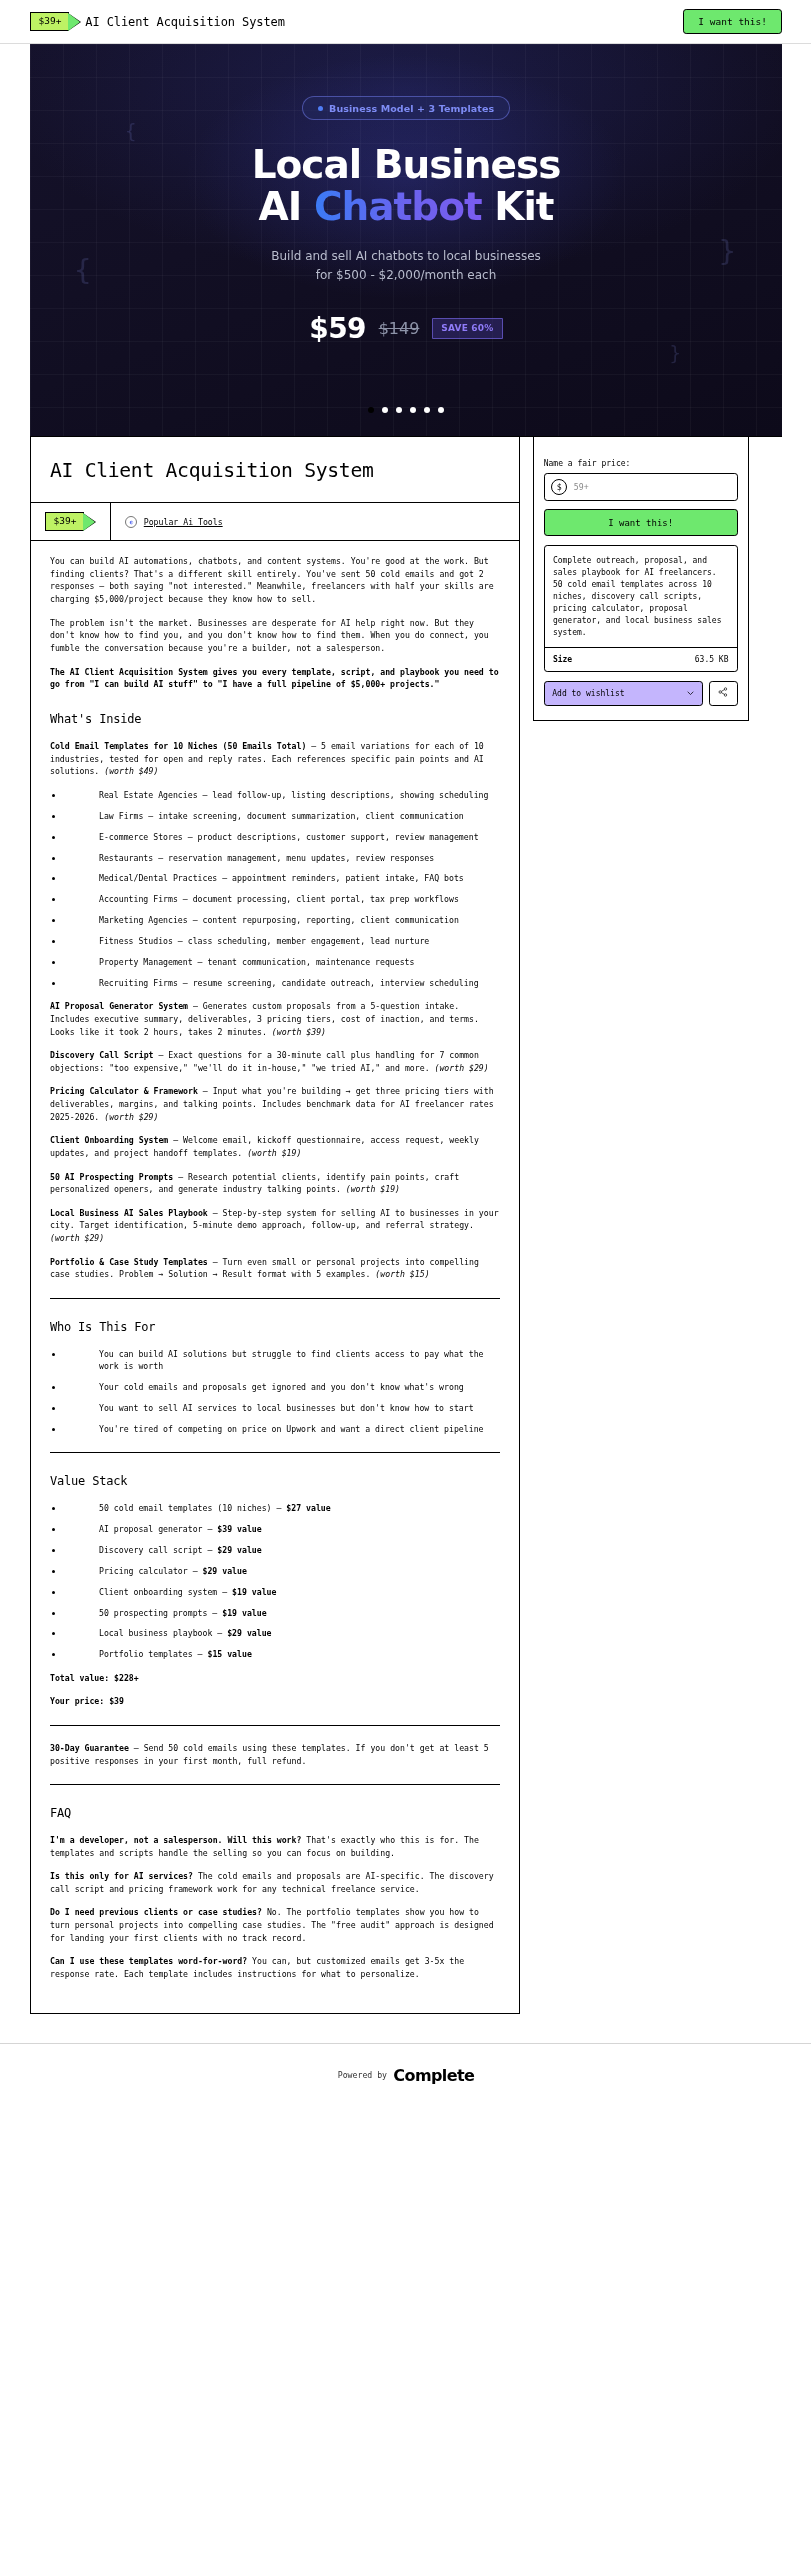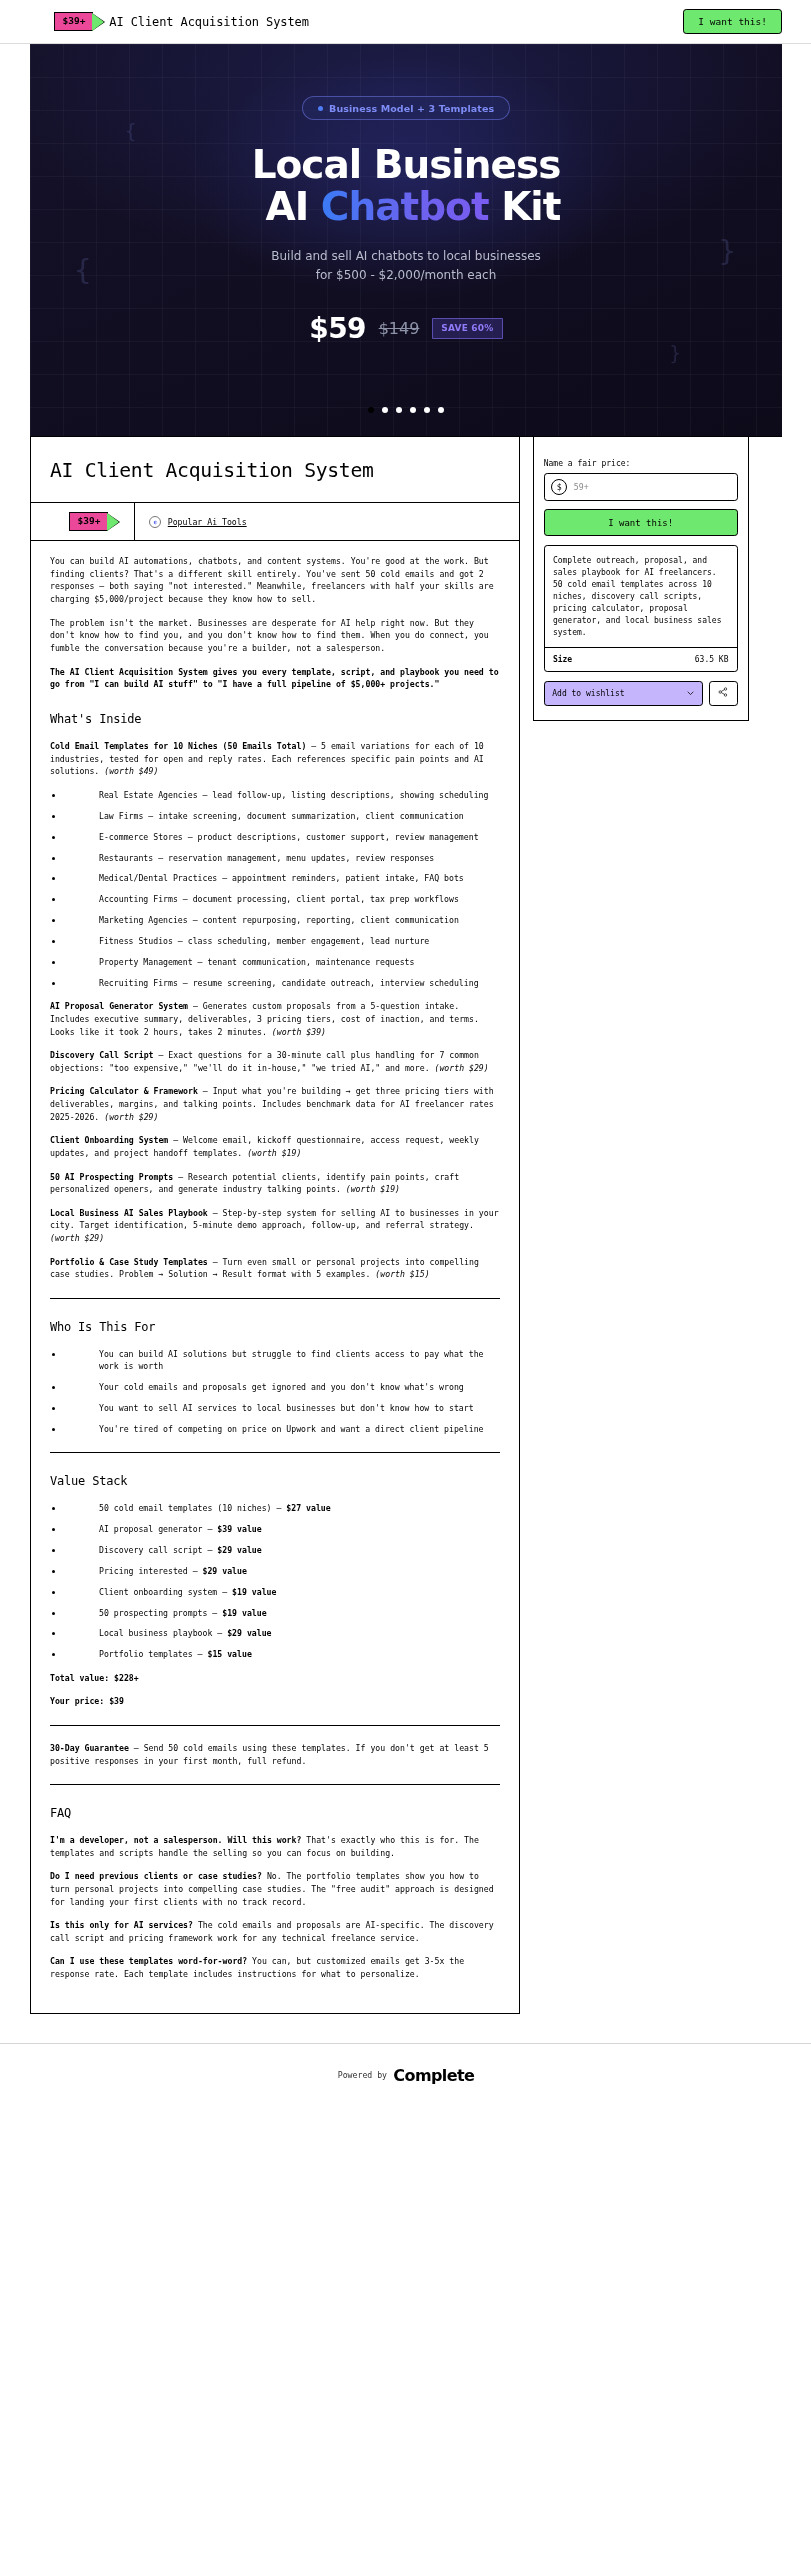--- a/index.html
+++ b/index.html
@@ -16,29 +16,28 @@
   .topbar {
     height: 44px;
     display: flex;
     align-items: center;
     padding: 0 30px;
     border-bottom: 0.6px solid #dcdcdc;
     background: #ffffff;
   }
   .ribbon {
     position: relative;
-    background: #ec4899;
+    background: #bef264;
     color: #000;
     font-size: 9.5px;
-    font-weight: 700;
+    font-weight: 400;
     padding: 3.2px 6.3px 3.2px 7.6px;
     border: 0.6px solid #000;
     line-height: 1.1;
     margin-right: 16.5px;
-    margin-left: 24px;
   }
   .ribbon::after {
     content: "";
     position: absolute;
     top: -0.6px; right: -12px;
     width: 0; height: 0;
     border-top: 9.5px solid transparent;
     border-bottom: 9.5px solid transparent;
     border-left: 12px solid #6ee86e;
   }
@@ -137,21 +136,21 @@
   }
   .cover-h1 {
     position: relative;
     margin: 24px 0 0 0;
     font-family: "DejaVu Sans", "Liberation Sans", sans-serif;
     font-weight: 700;
     font-size: 39px;
     line-height: 1.08;
     letter-spacing: -1px;
     color: #ffffff;
-    text-align: right;
+    text-align: center;
   }
   .grad {
     background: linear-gradient(90deg, #3b7bf5 0%, #6b63ee 55%, #7a5cf0 100%);
     -webkit-background-clip: text;
     background-clip: text;
     color: transparent;
   }
   .cover-sub {
     position: relative;
     margin-top: 18px;
@@ -439,39 +438,39 @@
         <li>You're tired of competing on price on Upwork and want a direct client pipeline</li>
       </ul>
 
       <hr>
 
       <h3>Value Stack</h3>
       <ul>
         <li><span>50 cold email templates (10 niches) — </span><strong>$27 value</strong></li>
         <li><span>AI proposal generator — </span><strong>$39 value</strong></li>
         <li><span>Discovery call script — </span><strong>$29 value</strong></li>
-        <li><span>Pricing interested — </span><strong>$29 value</strong></li>
+        <li><span>Pricing calculator — </span><strong>$29 value</strong></li>
         <li><span>Client onboarding system — </span><strong>$19 value</strong></li>
         <li><span>50 prospecting prompts — </span><strong>$19 value</strong></li>
         <li><span>Local business playbook — </span><strong>$29 value</strong></li>
         <li><span>Portfolio templates — </span><strong>$15 value</strong></li>
       </ul>
       <p><strong>Total value: $228+</strong></p>
       <p><strong>Your price: $39</strong></p>
 
       <hr>
 
       <p><strong>30-Day Guarantee</strong><span> — Send 50 cold emails using these templates. If you don't get at least 5 positive responses in your first month, full refund.</span></p>
 
       <hr>
 
       <h3>FAQ</h3>
       <p><strong>I'm a developer, not a salesperson. Will this work?</strong><span> That's exactly who this is for. The templates and scripts handle the selling so you can focus on building.</span></p>
+      <p><strong>Is this only for AI services?</strong><span> The cold emails and proposals are AI-specific. The discovery call script and pricing framework work for any technical freelance service.</span></p>
       <p><strong>Do I need previous clients or case studies?</strong><span> No. The portfolio templates show you how to turn personal projects into compelling case studies. The "free audit" approach is designed for landing your first clients with no track record.</span></p>
-      <p><strong>Is this only for AI services?</strong><span> The cold emails and proposals are AI-specific. The discovery call script and pricing framework work for any technical freelance service.</span></p>
       <p><strong>Can I use these templates word-for-word?</strong><span> You can, but customized emails get 3-5x the response rate. Each template includes instructions for what to personalize.</span></p>
     </div>
   </div>
 
   <div class="side-col">
     <div class="side-label">Name a fair price:</div>
     <div class="price-input">
       <span class="dollar-circle">$</span>
       <span class="ph">59+</span>
     </div>

